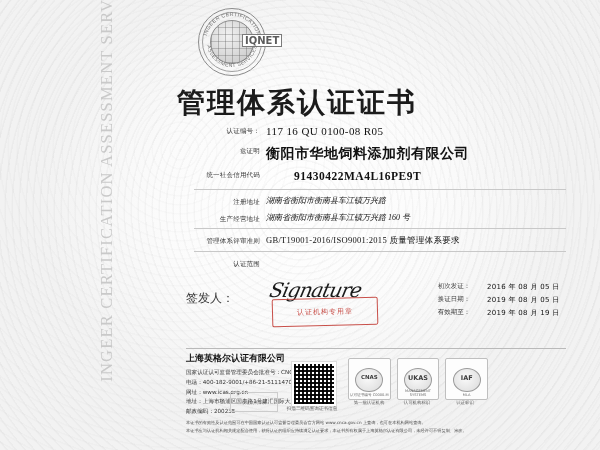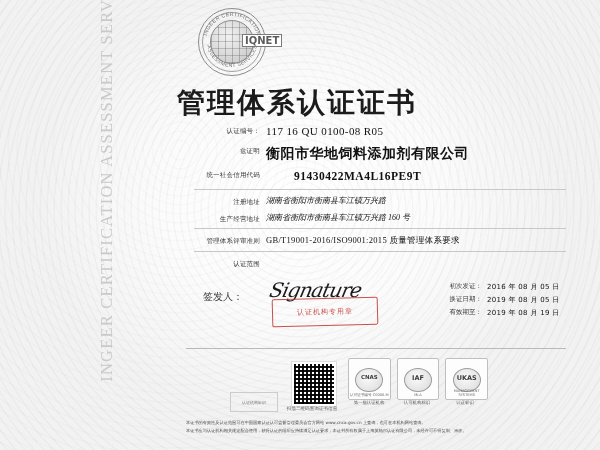--- a/index.html
+++ b/index.html
@@ -102,43 +102,43 @@
   .row.certno .val{font-size:11px;letter-spacing:.4px;}
   .row.company .val{font-size:14px;font-weight:bold;letter-spacing:.5px;}
   .row.credit .val{font-size:11.5px;font-weight:bold;letter-spacing:.5px;padding-left:28px;}
   .row.scope .val{font-size:9px;}
   .divider{
     height:1px;background:#c8c8c8;margin:3px 0 5px 0;width:372px;margin-left:8px;
   }
   
   .sig-block{position:absolute;left:186px;top:276px;width:400px;display:flex;}
   .sig-label{
-    width:74px;flex:0 0 74px;text-align:center;padding-right:6px;
-    font-size:10px;color:#3a3a3a;padding-top:14px;
+    width:74px;flex:0 0 74px;text-align:left;padding-right:6px;
+    font-size:12px;color:#3a3a3a;padding-top:14px;
   }
   .sig-area{position:relative;width:150px;height:52px;}
   .sig-script{
     position:absolute;left:4px;top:2px;
     font-family:"DejaVu Serif",serif;font-style:italic;
     font-size:20px;color:#1a1a1a;
     transform:skewX(-12deg);
     letter-spacing:-1px;
   }
   .sig-stamp{
     position:absolute;left:6px;top:22px;width:104px;height:26px;
     border:1.2px solid #c0332c;border-radius:2px;
     color:#c0332c;font-size:7px;
     display:flex;align-items:center;justify-content:center;
     opacity:.85;
     transform:rotate(-1.5deg);
     letter-spacing:1px;
   }
   .dates{margin-left:10px;padding-top:6px;}
   .dates .drow{display:flex;font-size:6.5px;color:#2f2f2f;margin-bottom:3px;white-space:nowrap;}
-  .dates .dlbl{width:56px;text-align:right;padding-right:5px;color:#3a3a3a;}
+  .dates .dlbl{width:56px;text-align:center;padding-right:5px;color:#3a3a3a;}
   .dates .dval{font-size:7px;color:#111;letter-spacing:.3px;}
   
   .bottom-rule{position:absolute;left:186px;top:348px;width:380px;height:1px;background:#b9b9b9;}
   
   .issuer{position:absolute;left:186px;top:352px;width:200px;}
   .issuer .name{font-size:9px;font-weight:bold;color:#111;margin-bottom:3px;font-family:"Liberation Serif",serif;}
   .issuer .line{font-size:5.6px;color:#333;line-height:1.75;white-space:nowrap;}
   
   .qr{
     position:absolute;left:292px;top:362px;width:40px;height:40px;
@@ -255,41 +255,49 @@
       </div>
       <div class="drow">
         <div class="dlbl">有效期至：</div>
         <div class="dval">2019 年 08 月 19 日</div>
       </div>
     </div>
   </div>
 
   <div class="bottom-rule"></div>
 
+  <div class="issuer">
+    <div class="name">上海英格尔认证有限公司</div>
+    <div class="line">国家认证认可监督管理委员会批准号：CNCA-R-2003-117</div>
+    <div class="line">电话：400-182-9001/+86-21-51114700</div>
+    <div class="line">网址：www.icas.org.cn</div>
+    <div class="line">地址：上海市杨浦区国泰路1号建汇国际大厦2304间</div>
+    <div class="line">邮政编码：200235</div>
+  </div>
 
   <div class="sealbox">认证机构标识</div>
 
   <div class="qr"></div>
   <div class="qr-cap">扫描二维码查询证书信息</div>
 
   <div class="marks">
     <div class="mark cnas">
       <div class="inner"></div>
       <div class="mtxt">CNAS</div>
       <div class="sub">认可证书编号 C0000-M</div>
     </div>
     <div class="mark">
       <div class="inner"></div>
+      <div class="mtxt">UKAS</div>
+      <div class="sub">MANAGEMENT SYSTEMS</div>
+    </div>
+    <div class="mark">
+      <div class="inner"></div>
       <div class="mtxt">IAF</div>
       <div class="sub">MLA</div>
-    </div>
-    <div class="mark">
-      <div class="inner"></div>
-      <div class="mtxt">UKAS</div>
-      <div class="sub">MANAGEMENT SYSTEMS</div>
     </div>
   </div>
   <div class="mark-caps">
     <span>第一批认证机构</span>
     <span>认可机构标识</span>
     <span>认证标识</span>
   </div>
 
   <div class="footer">
     <div class="f1">本证书的有效性及认证范围可在中国国家认证认可监督管理委员会官方网站 www.cnca.gov.cn 上查询，也可在本机构网站查询。</div>

